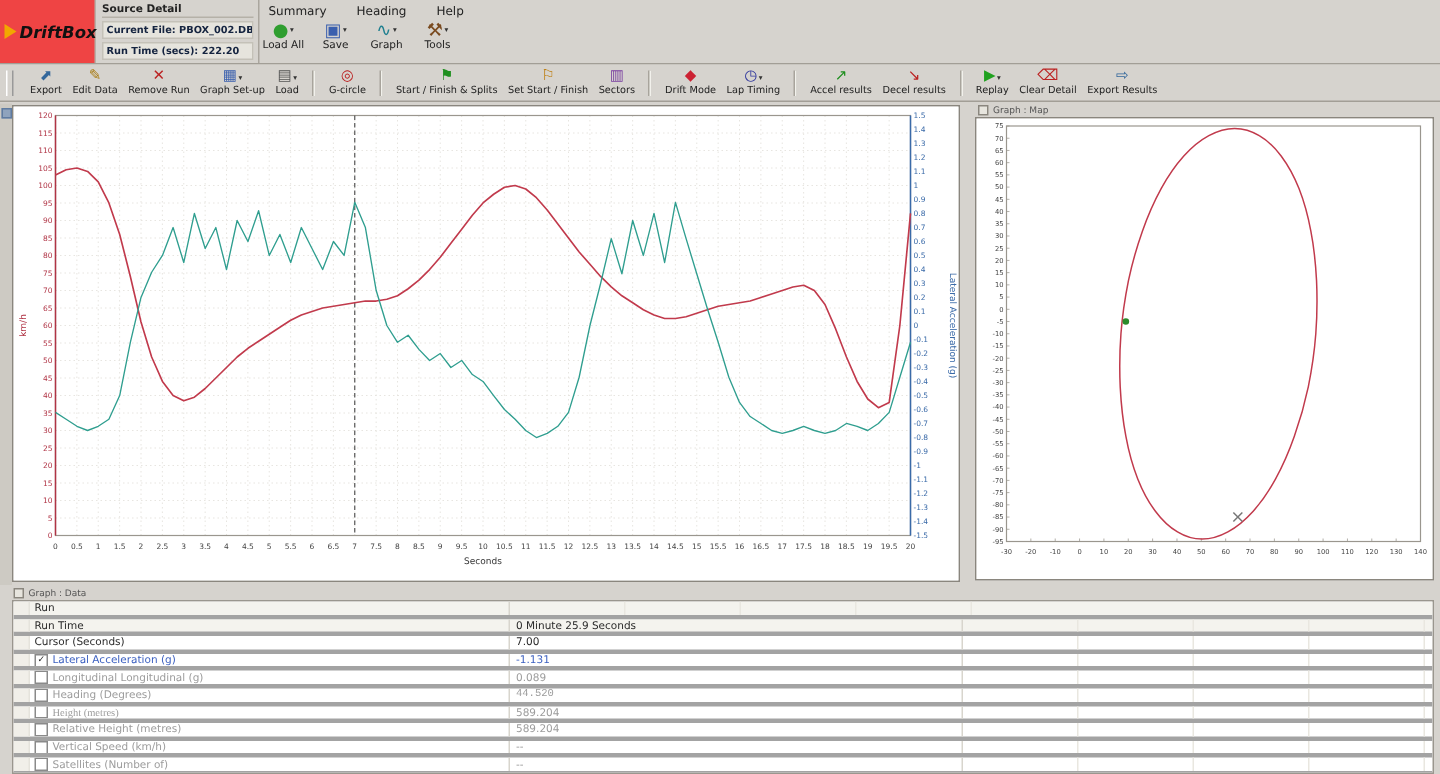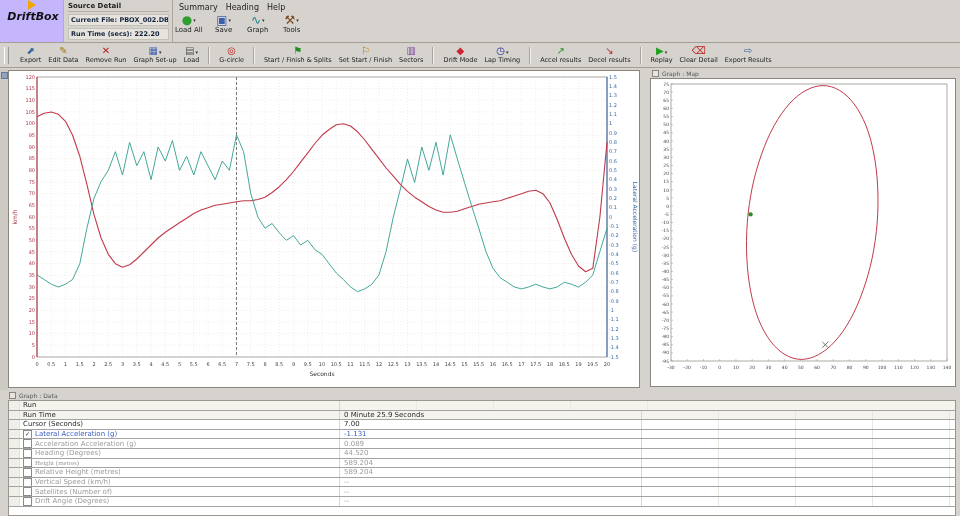--- a/index.html
+++ b/index.html
@@ -1,28 +1,28 @@
 <!DOCTYPE html>
 <html><head>
 <meta charset="utf-8">
 <style>
   html,body{margin:0;padding:0;background:#888;}
   .app{position:relative;width:960px;height:516px;background:#d6d3ce;overflow:hidden;
        font-family:"DejaVu Sans","Liberation Sans",sans-serif;font-size:9px;color:#222;}
   
   .topbar{position:absolute;top:0;left:0;width:960px;height:42px;background:#d6d3ce;border-bottom:1px solid #a29e96;}
-  .logo{position:absolute;left:0;top:0;width:64px;height:42px;background:#c4b5fd;border-right:1px solid #b5b1a8;
-        display:flex;align-items:center;padding-left:3px;box-sizing:border-box;flex-direction:column;}
+  .logo{position:absolute;left:0;top:0;width:64px;height:42px;background:#ef4444;border-right:1px solid #b5b1a8;
+        display:flex;align-items:center;padding-left:3px;box-sizing:border-box;}
   .logo-text{font-weight:bold;font-style:italic;font-size:11px;color:#111;letter-spacing:0;}
   .logo-swoosh{width:0;height:0;border-left:8px solid #f2a700;border-top:5px solid transparent;border-bottom:5px solid transparent;margin-right:2px;}
   .source-detail{position:absolute;left:65px;top:0;width:108px;height:42px;background:#d6d3ce;border-right:1px solid #aaa69e;
         padding:2px 3px;box-sizing:border-box;}
   .sd-title{font-size:7px;font-weight:bold;color:#222;border-bottom:1px solid #b5b1a8;padding-bottom:1px;margin-bottom:2px;}
   .sd-line{font-size:6.5px;font-weight:bold;color:#14233f;background:#e6e4dd;border:1px solid #c4c1b8;padding:1px 2px;margin-bottom:2px;white-space:nowrap;overflow:hidden;}
-  .menubar{position:absolute;left:177px;top:1px;height:12px;display:flex;gap:4px;align-items:center;font-size:8px;}
+  .menubar{position:absolute;left:177px;top:1px;height:12px;display:flex;gap:16px;align-items:center;font-size:8px;}
   .menu-item{padding:0 2px;cursor:default;}
   .main-toolbar{position:absolute;left:175px;top:13px;height:29px;display:flex;align-items:flex-start;gap:8px;}
   .tb-main-item{display:flex;flex-direction:column;align-items:center;min-width:26px;font-size:7px;color:#222;}
   .tb-main-item .iconrow{display:flex;align-items:center;height:13px;}
   .ticon{font-size:12px;line-height:12px;}
   .dd{font-size:5px;color:#333;margin-left:1px;}
   
   .toolbar2{position:absolute;top:43px;left:0;width:960px;height:25px;background:#d6d3ce;border-bottom:1px solid #a29e96;
         display:flex;align-items:center;padding-left:4px;gap:7px;box-sizing:border-box;}
   .tbgrip{width:3px;height:17px;border-left:1px solid #ffffff;border-right:1px solid #999;margin-right:4px;}
@@ -35,21 +35,21 @@
   .chart-panel{position:absolute;left:8px;top:70px;width:632px;height:318px;background:#ffffff;border:1px solid #8a867e;box-sizing:border-box;}
   .map-panel{position:absolute;left:650px;top:68px;width:308px;height:321px;}
   .panel-mini-title{height:10px;font-size:6px;color:#555;display:flex;align-items:center;gap:3px;padding-left:2px;}
   .mini-icon{width:5px;height:5px;background:#e7e5de;border:1px solid #8a867e;}
   .map-plot{width:306px;height:309px;background:#ffffff;border:1px solid #8a867e;box-sizing:border-box;}
   
   .data-panel{position:absolute;left:0;top:390px;width:960px;height:126px;background:#d6d3ce;}
   .data-panel .panel-mini-title{padding-left:9px;}
   .data-table{position:absolute;left:8px;top:10px;width:948px;height:116px;background:#ffffff;border:1px solid #9a968e;
         box-sizing:border-box;overflow:hidden;}
-  .t-row{display:flex;height:8.6px;border-bottom:1px solid #a3a3a3;align-items:center;font-size:7px;line-height:8px;}
+  .t-row{display:flex;height:8.6px;border-bottom:3px solid #a3a3a3;align-items:center;font-size:7px;line-height:8px;}
   .t-row.hdr{background:#f4f3ee;}
   .cell-gutter{width:10px;align-self:stretch;border-right:1px solid #e5e3dc;background:#f1efe9;flex:none;}
   .cell-name{width:320px;display:flex;align-items:center;padding-left:3px;gap:3px;border-right:1px solid #d8d5cd;align-self:stretch;flex:none;box-sizing:border-box;overflow:hidden;white-space:nowrap;}
   .cb{width:7px;height:7px;border:1px solid #8a8a8a;background:#fff;font-size:6px;line-height:6px;text-align:center;color:#222;flex:none;}
   .cell-value{width:302px;padding-left:4px;border-right:1px solid #d8d5cd;align-self:stretch;display:flex;align-items:center;flex:none;box-sizing:border-box;overflow:hidden;white-space:nowrap;}
   .cell-fill{width:76px;align-self:stretch;border-right:1px solid #e9e7e0;flex:none;}
   svg{display:block;}
 </style>
 </head>
 <body>
@@ -544,38 +544,38 @@
           </div>
           <div class="cell-fill"></div>
           <div class="cell-fill"></div>
           <div class="cell-fill"></div>
           <div class="cell-fill"></div>
         </div>
         <div class="t-row">
           <div class="cell-gutter"></div>
           <div class="cell-name">
             <span class="cb"></span>
-            <span style="color: rgb(156, 156, 156);">Acceleration Acceleration (g)</span>
+            <span style="color: rgb(156, 156, 156);">Longitudinal Longitudinal (g)</span>
           </div>
           <div class="cell-value">
             <span style="color: rgb(156, 156, 156);">0.089</span>
           </div>
           <div class="cell-fill"></div>
           <div class="cell-fill"></div>
           <div class="cell-fill"></div>
           <div class="cell-fill"></div>
         </div>
         <div class="t-row">
           <div class="cell-gutter"></div>
           <div class="cell-name">
             <span class="cb"></span>
             <span style="color: rgb(156, 156, 156);">Heading (Degrees)</span>
           </div>
           <div class="cell-value">
-            <span style="color: rgb(156, 156, 156);">44.520</span>
+            <span style="color: rgb(156, 156, 156); font-family: Liberation Mono, monospace;">44.520</span>
           </div>
           <div class="cell-fill"></div>
           <div class="cell-fill"></div>
           <div class="cell-fill"></div>
           <div class="cell-fill"></div>
         </div>
         <div class="t-row">
           <div class="cell-gutter"></div>
           <div class="cell-name">
             <span class="cb"></span>

